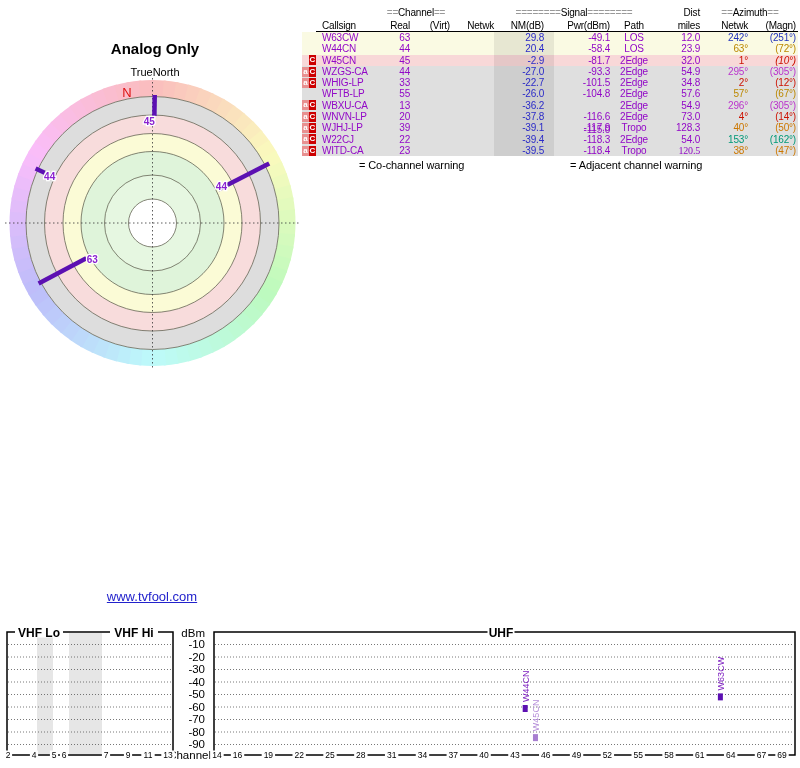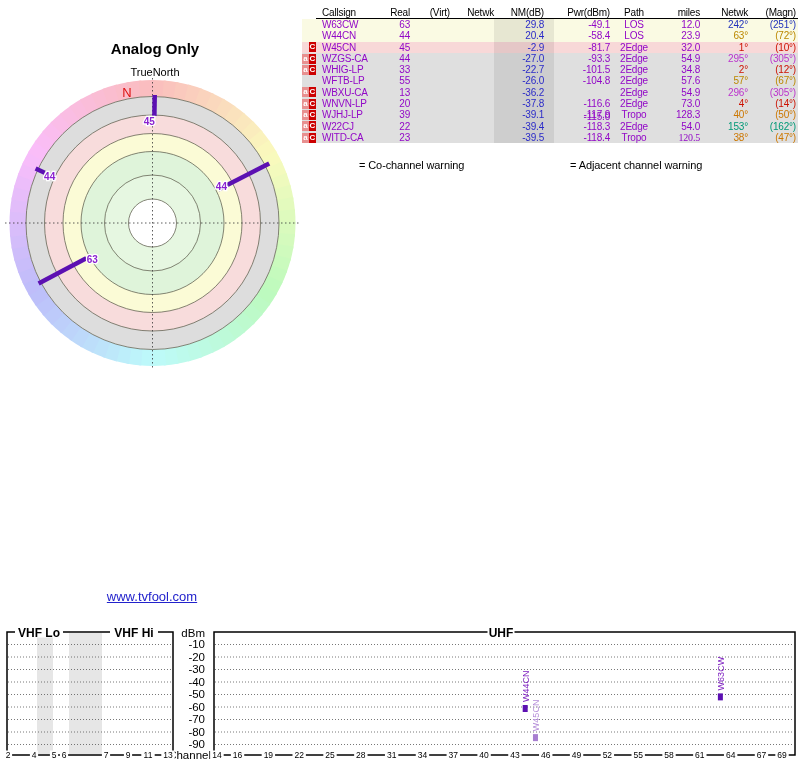--- a/index.html
+++ b/index.html
@@ -162,20 +162,31 @@
         <line x1="35.586295472272155" y1="90.48224423544974" x2="44.649373342638654" y2="94.70842685285675" stroke="#5C10B2" stroke-width="4.5"></line>
         <text x="49.649373342638654" y="101.70842685285675" text-anchor="middle" class="sl">44</text>
         <line x1="38.59976052119842" y1="205.5618315993799" x2="86.27893053558047" y2="180.21036720894182" stroke="#5C10B2" stroke-width="4.5"></line>
         <text x="92.27893053558047" y="185.21036720894182" text-anchor="middle" class="sl">63</text>
       </g>
     </svg>
 
   <div id="table-area" class="abs">
     <div class="hrow">
       <div class="c-m"></div>
+      <div class="hdr-main">
+        <div class="c-call"></div>
+        <div class="g-chan"><span class="eq">==</span>Channel<span class="eq">==</span></div>
+        <div class="c-net"></div>
+        <div class="g-sig"><span class="eq">========</span>Signal<span class="eq">========</span></div>
+        <div class="c-miles">Dist</div>
+        <div class="g-az"><span class="eq">==</span>Azimuth<span class="eq">==</span></div>
+      </div>
+    </div>
+    <div class="hrow">
+      <div class="c-m"></div>
       <div class="hdr-main hdr-underline">
         <div class="c-call">Callsign</div>
         <div class="c-real">Real</div>
         <div class="c-virt">(Virt)</div>
         <div class="c-net">Netwk</div>
         <div class="c-nm">NM(dB)</div>
         <div class="c-pwr">Pwr(dBm)</div>
         <div class="c-path">Path</div>
         <div class="c-miles">miles</div>
         <div class="c-true">Netwk</div>
@@ -215,21 +226,21 @@
           </div>
           <div class="c-call" style="color: rgb(146, 8, 199);">W45CN</div>
           <div class="c-real" style="color: rgb(146, 8, 199);">45</div>
           <div class="c-virt" style="color: rgb(146, 8, 199);"></div>
           <div class="c-net" style="color: rgb(146, 8, 199);"></div>
           <div class="c-nm shade" style="color: rgb(42, 42, 200);">-2.9</div>
           <div class="c-pwr" style="color: rgb(146, 8, 199);">-81.7</div>
           <div class="c-path" style="color: rgb(146, 8, 199);">2Edge</div>
           <div class="c-miles" style="color: rgb(146, 8, 199);">32.0</div>
           <div class="c-true" style="color: rgb(204, 17, 0);">1°</div>
-          <div class="c-magn" style="color: rgb(204, 17, 0);">(10°)</div>
+          <div class="c-magn" style="color: rgb(204, 17, 0); font-style: italic;">(10°)</div>
         </div>
         <div class="trow" style="background: rgb(223, 223, 223);">
           <div class="c-m">
             <span class="wbox" style="background: rgb(232, 144, 144);">a</span>
             <span class="wbox" style="background: rgb(204, 0, 0);">C</span>
           </div>
           <div class="c-call" style="color: rgb(146, 8, 199);">WZGS-CA</div>
           <div class="c-real" style="color: rgb(146, 8, 199);">44</div>
           <div class="c-virt" style="color: rgb(146, 8, 199);"></div>
           <div class="c-net" style="color: rgb(146, 8, 199);"></div>

